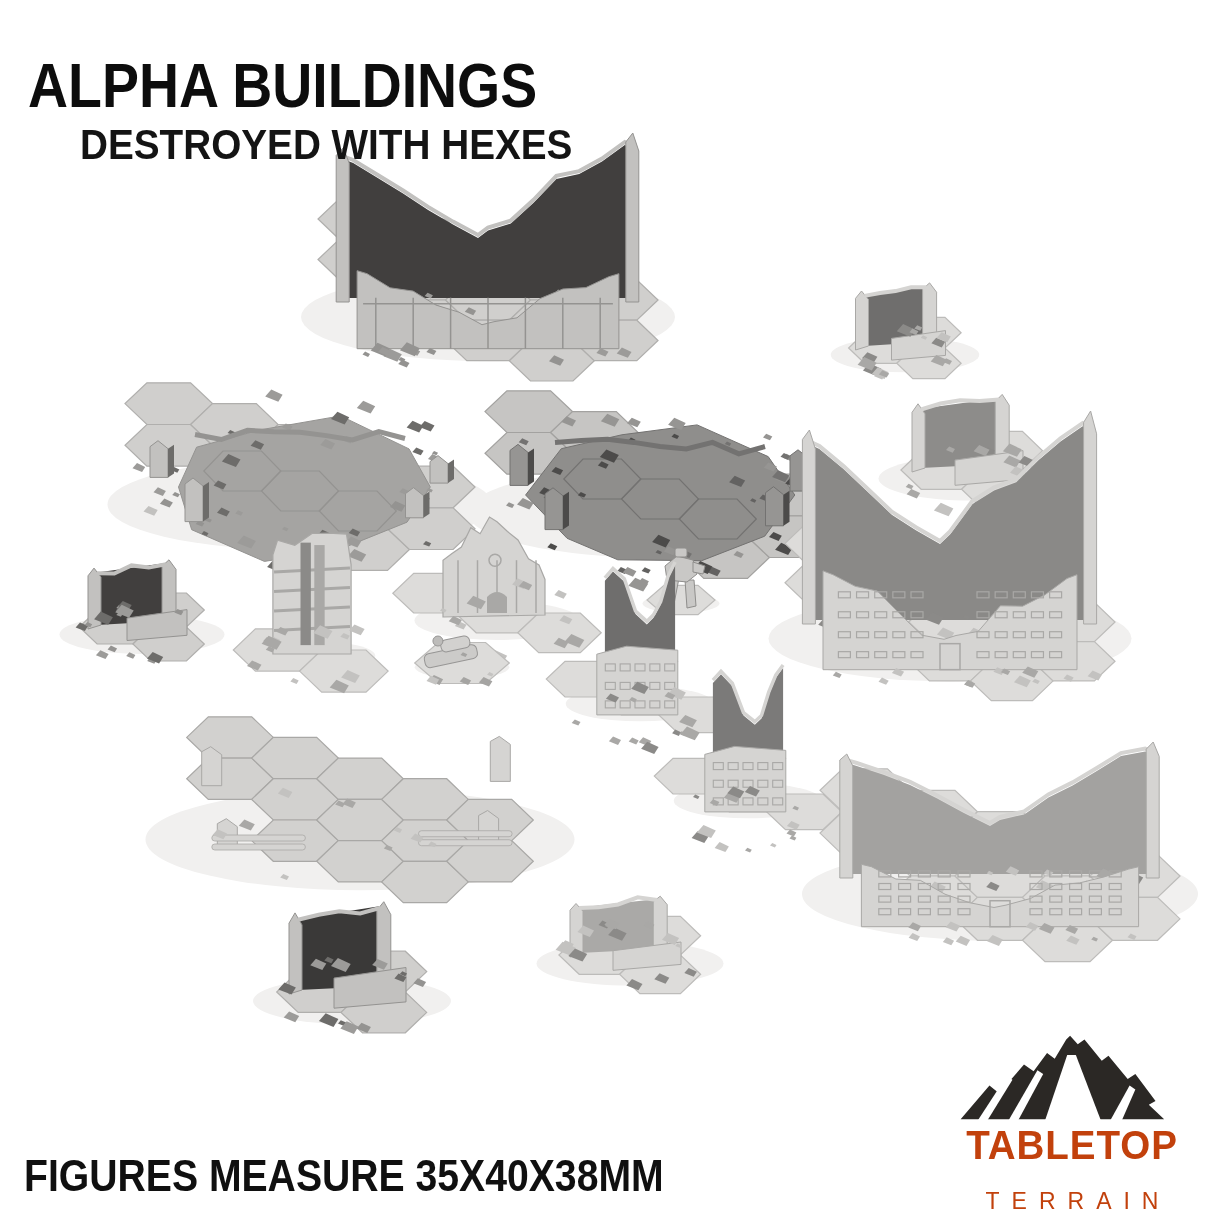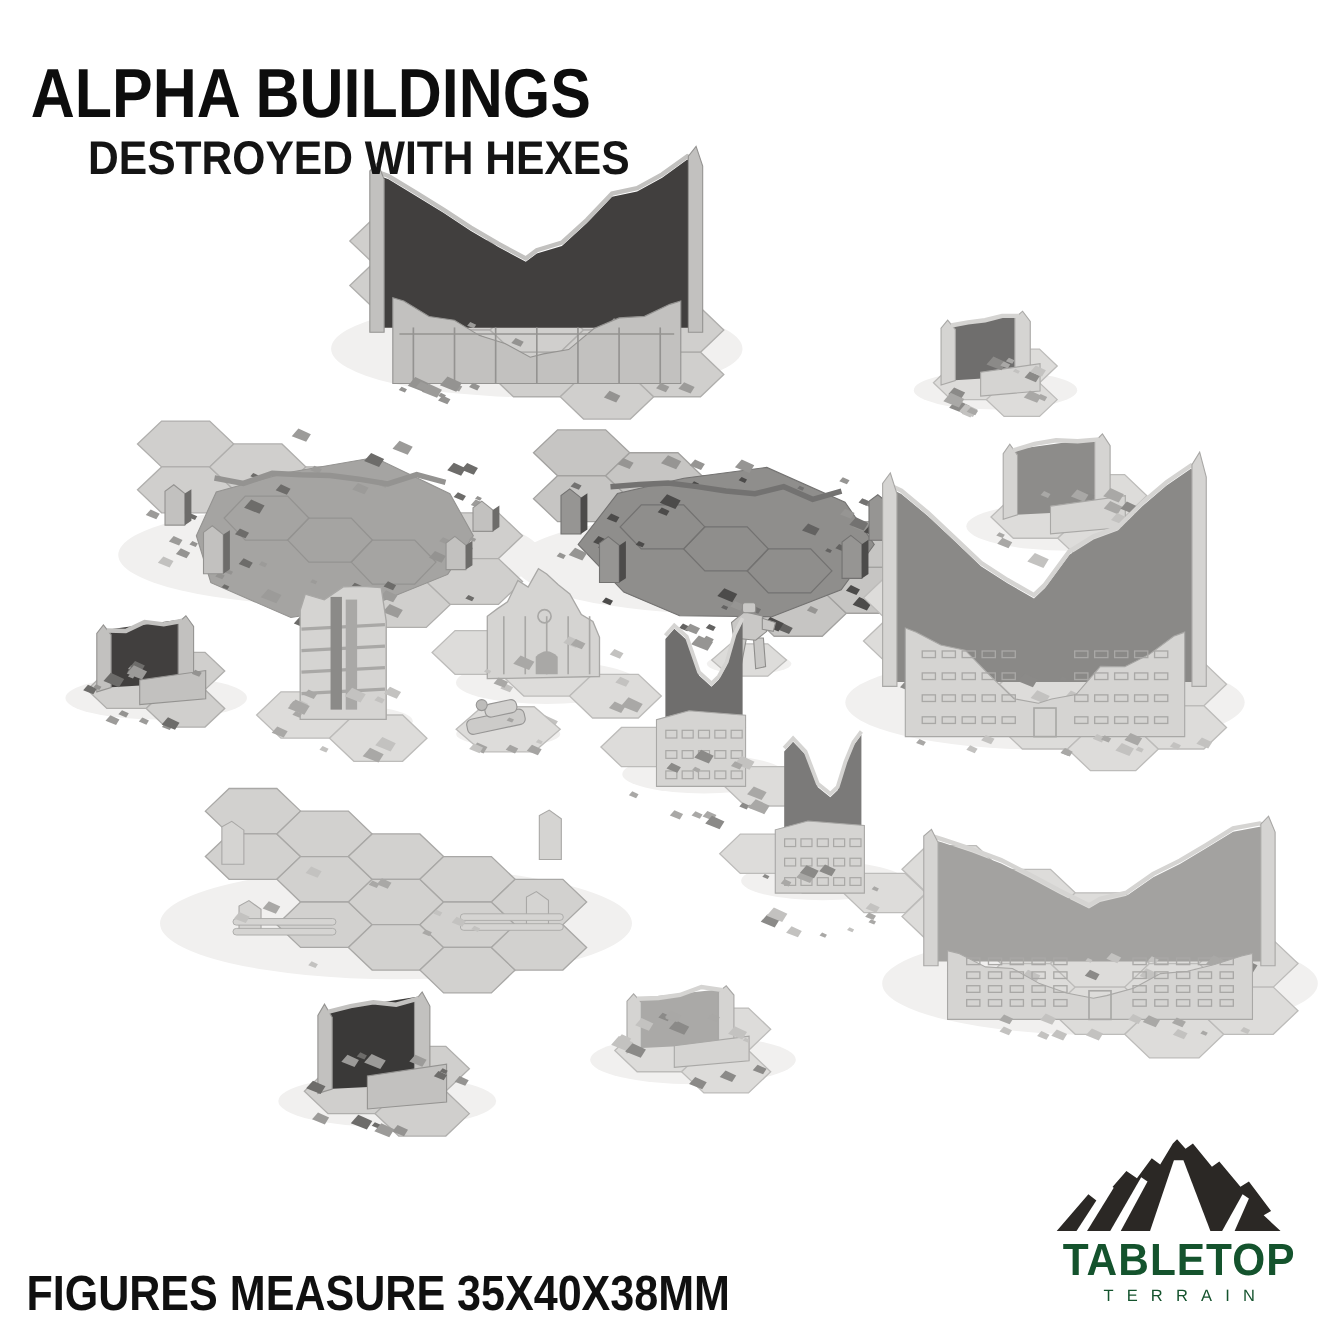--- a/index.html
+++ b/index.html
@@ -19,30 +19,30 @@
     transform:scaleX(0.90);transform-origin:left top;white-space:nowrap;color:#141414;
   }
   .caption{
     position:absolute;left:24px;top:1150px;z-index:3;
     font-size:45px;font-weight:bold;white-space:nowrap;
     transform:scaleX(0.87);transform-origin:left top;color:#101010;
   }
   #scene{position:absolute;left:0;top:0;z-index:1;}
   .logo{
     position:absolute;left:948px;top:1028px;width:248px;z-index:3;
-    text-align:center;color:#14532d;
+    text-align:center;color:#c2410c;
   }
   .logo-mountain{display:block;margin:0 auto;}
   .logo-line1{
     font-size:41px;font-weight:bold;letter-spacing:1px;margin-top:-2px;
     transform:scaleX(0.94);transform-origin:center top;white-space:nowrap;
   }
   .logo-line2{
-    font-size:15px;font-weight:400;letter-spacing:12px;text-indent:12px;
-    margin-top:1px;white-space:nowrap;
+    font-size:23px;font-weight:400;letter-spacing:12px;text-indent:12px;
+    margin-top:19px;white-space:nowrap;
   }
 </style>
 </head>
 <body>
 
 <div class="header">
   <div class="title">ALPHA BUILDINGS</div>
   <div class="subtitle">DESTROYED WITH HEXES</div>
 </div>
 

